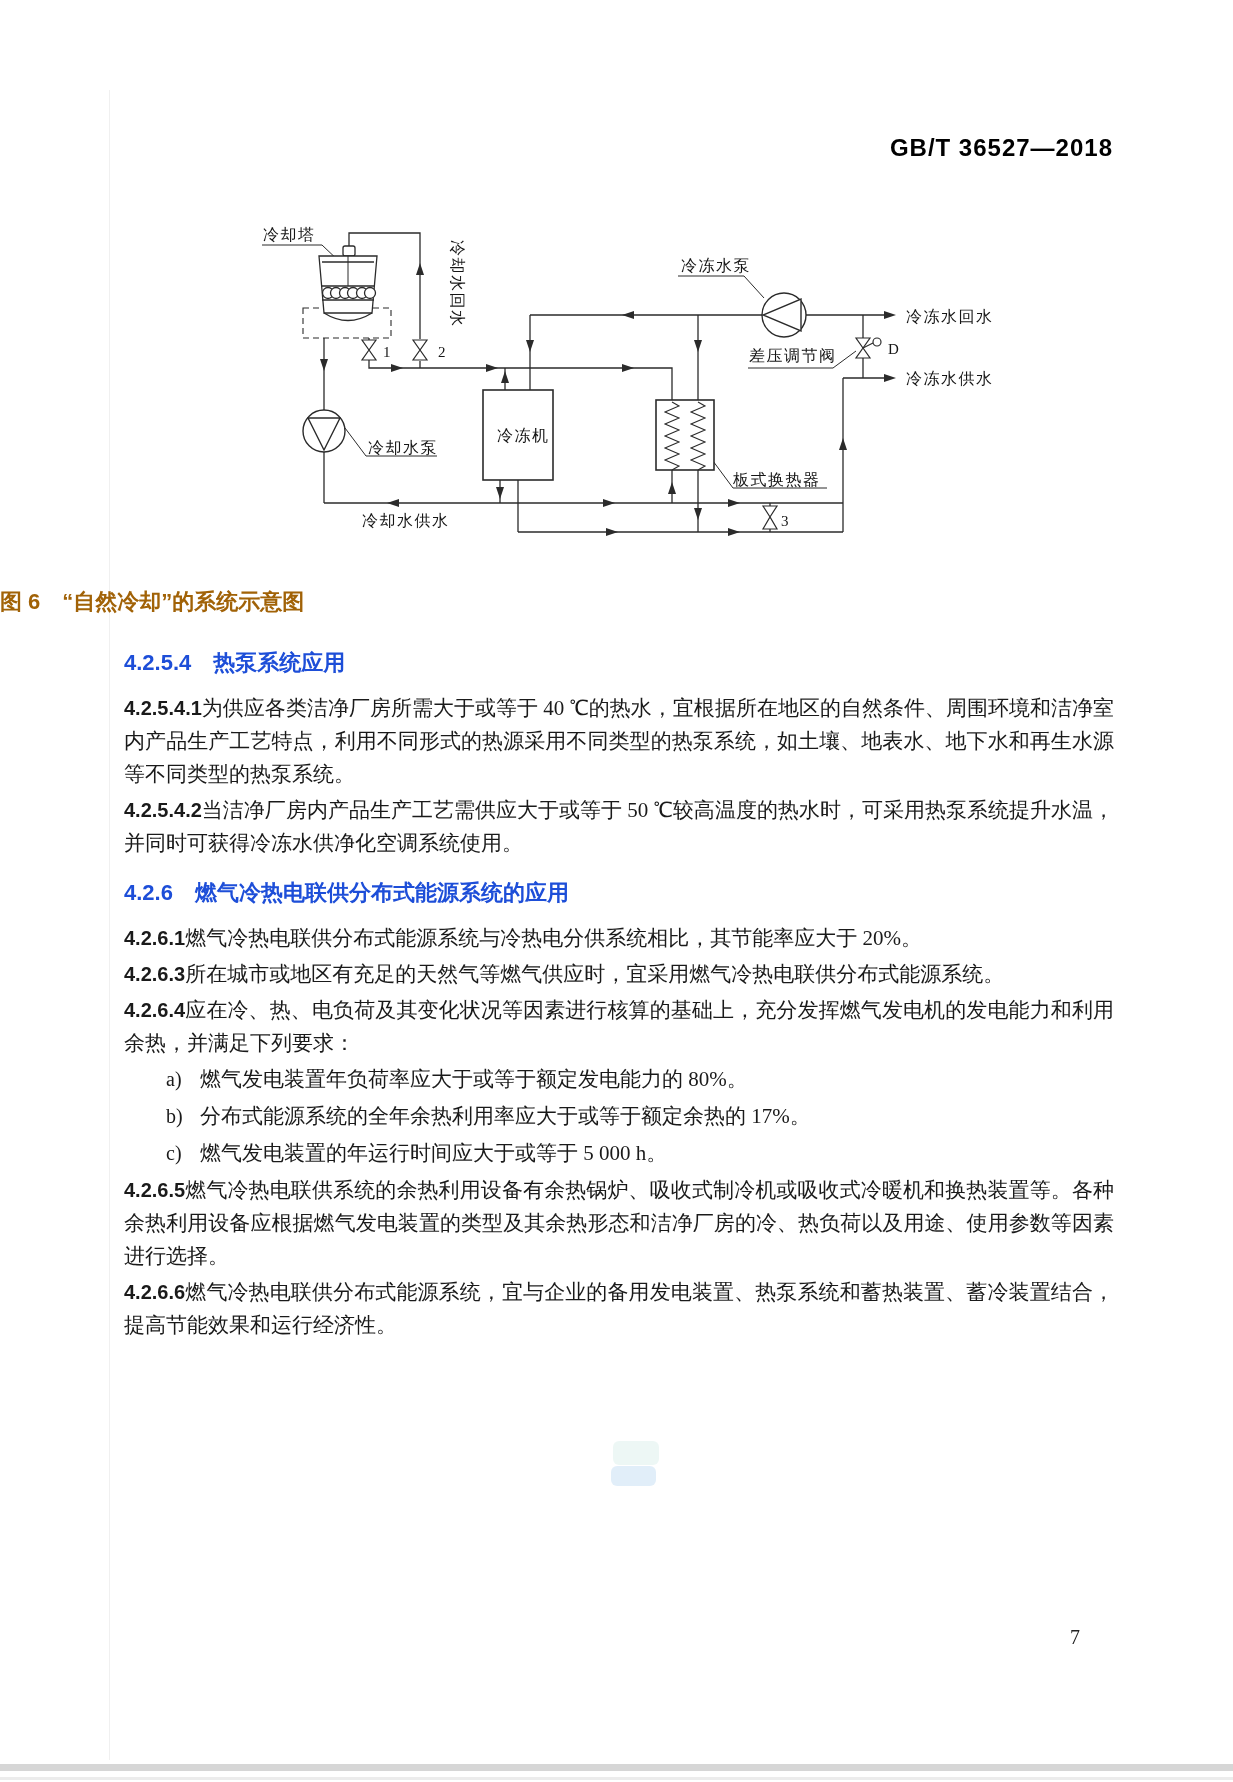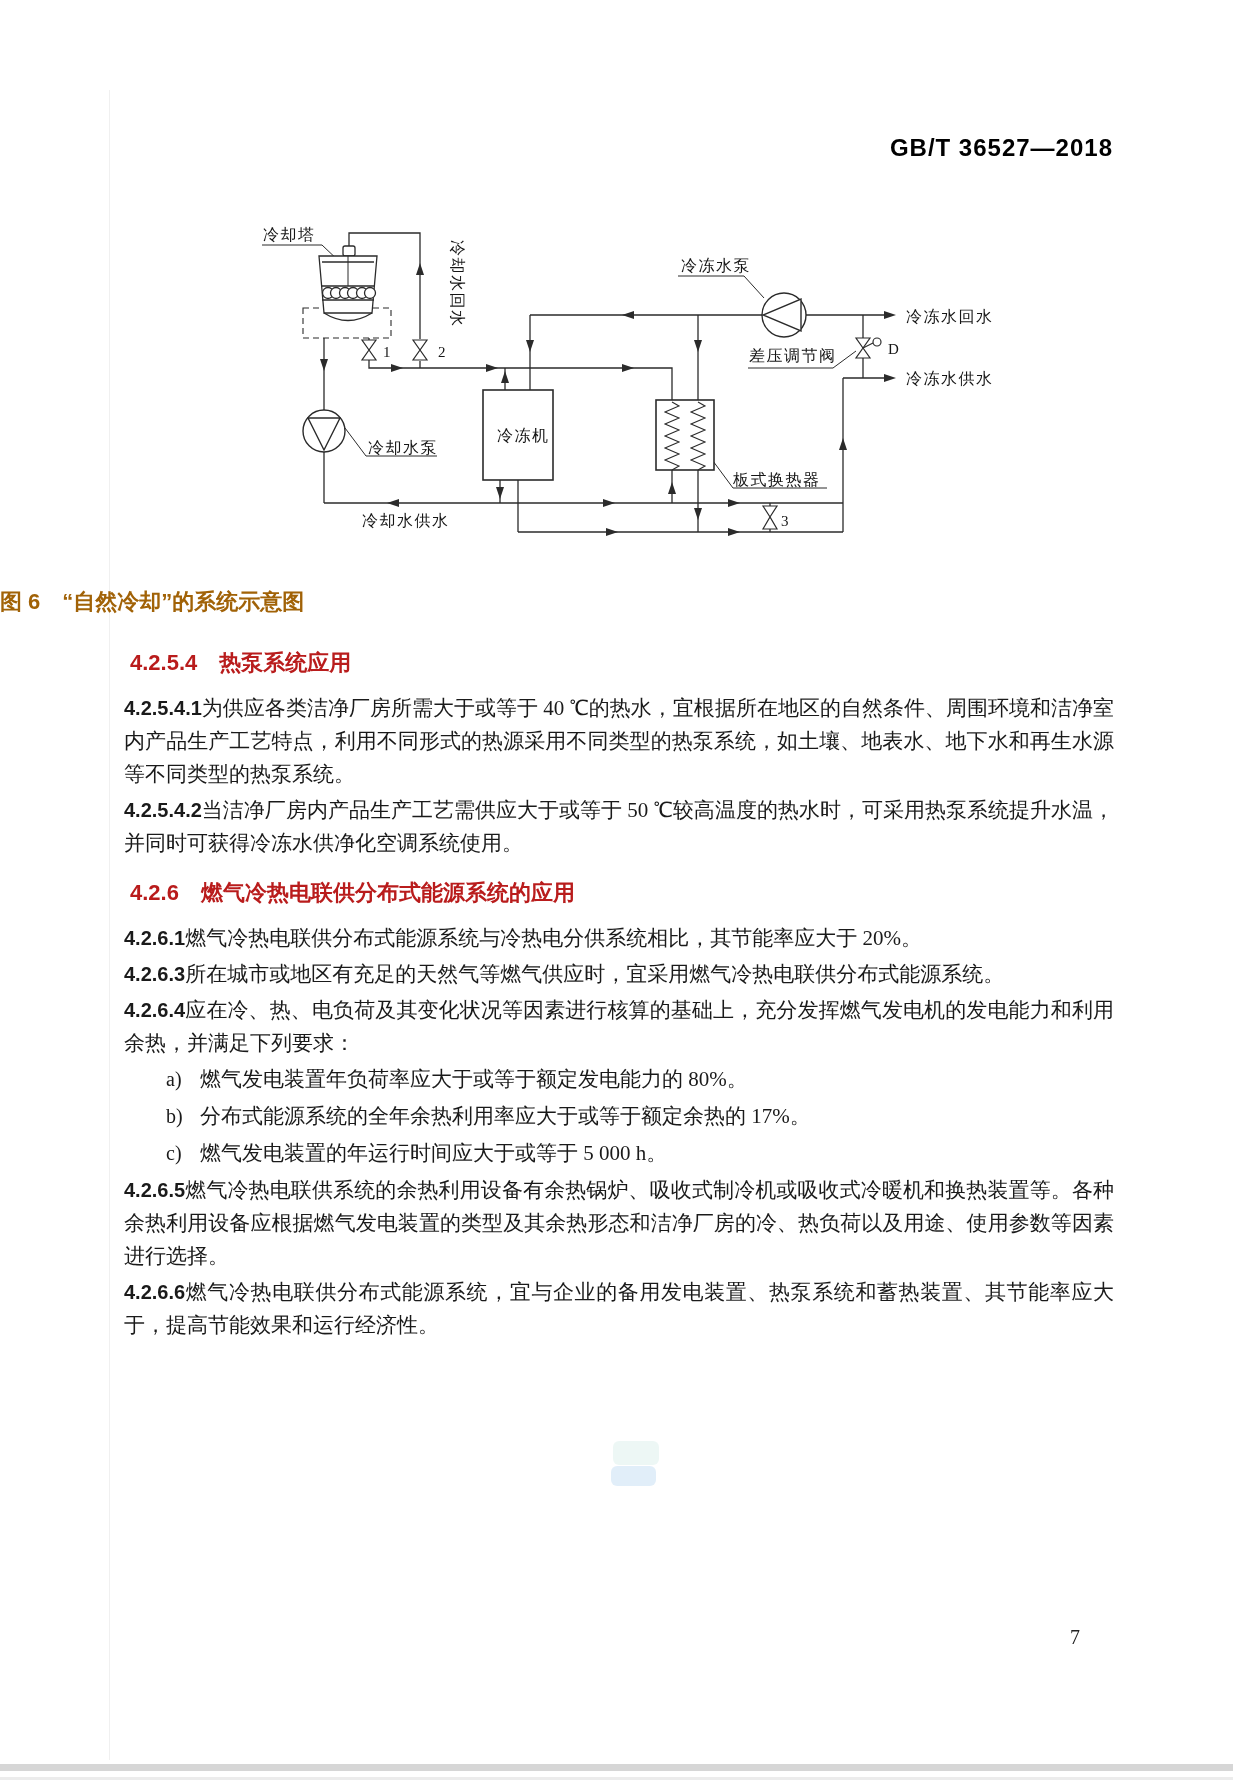--- a/index.html
+++ b/index.html
@@ -17,21 +17,21 @@
   .diagram{position:absolute;left:0;top:0;}
   .diagram text{font-family:"Liberation Serif", serif;font-size:16px;fill:#151515;letter-spacing:1.5px;}
   .diagram text.num-lbl{font-size:15px;letter-spacing:0;}
   .caption{
     position:absolute;top:580px;left:0;width:1233px;text-align:left;
     font-family:"Liberation Sans", sans-serif;font-weight:bold;font-size:22px;color:#a16207;margin-top:7px;
   }
   .content{position:absolute;left:124px;top:650px;width:990px;}
   .heading{
     font-family:"Liberation Sans", sans-serif;font-weight:bold;
-    font-size:22px;line-height:26px;margin:0 0 16px 6px;color:#b91c1c;
+    font-size:22px;line-height:26px;margin:0 0 16px 0;color:#1d4ed8;
   }
   .heading .num{margin-right:22px;font-size:22px;}
   .clause{
     margin:0 0 3px 0;font-size:21px;line-height:33px;text-align:justify;
   }
   .clause + .heading{margin-top:20px;}
   .num{
     font-family:"Liberation Sans", sans-serif;font-weight:bold;
     font-size:20px;white-space:nowrap;
   }
@@ -170,21 +170,21 @@
   <p class="clause"><span class="num">4.2.5.4.1</span><span>为供应各类洁净厂房所需大于或等于 40 ℃的热水，宜根据所在地区的自然条件、周围环境和洁净室内产品生产工艺特点，利用不同形式的热源采用不同类型的热泵系统，如土壤、地表水、地下水和再生水源等不同类型的热泵系统。</span></p>
   <p class="clause"><span class="num">4.2.5.4.2</span><span>当洁净厂房内产品生产工艺需供应大于或等于 50 ℃较高温度的热水时，可采用热泵系统提升水温，并同时可获得冷冻水供净化空调系统使用。</span></p>
   <h3 class="heading"><span class="num">4.2.6</span><span>燃气冷热电联供分布式能源系统的应用</span></h3>
   <p class="clause"><span class="num">4.2.6.1</span><span>燃气冷热电联供分布式能源系统与冷热电分供系统相比，其节能率应大于 20%。</span></p>
   <p class="clause"><span class="num">4.2.6.3</span><span>所在城市或地区有充足的天然气等燃气供应时，宜采用燃气冷热电联供分布式能源系统。</span></p>
   <p class="clause"><span class="num">4.2.6.4</span><span>应在冷、热、电负荷及其变化状况等因素进行核算的基础上，充分发挥燃气发电机的发电能力和利用余热，并满足下列要求：</span></p>
   <p class="list-item"><span class="marker">a)</span><span>燃气发电装置年负荷率应大于或等于额定发电能力的 80%。</span></p>
   <p class="list-item"><span class="marker">b)</span><span>分布式能源系统的全年余热利用率应大于或等于额定余热的 17%。</span></p>
   <p class="list-item"><span class="marker">c)</span><span>燃气发电装置的年运行时间应大于或等于 5 000 h。</span></p>
   <p class="clause"><span class="num">4.2.6.5</span><span>燃气冷热电联供系统的余热利用设备有余热锅炉、吸收式制冷机或吸收式冷暖机和换热装置等。各种余热利用设备应根据燃气发电装置的类型及其余热形态和洁净厂房的冷、热负荷以及用途、使用参数等因素进行选择。</span></p>
-  <p class="clause"><span class="num">4.2.6.6</span><span>燃气冷热电联供分布式能源系统，宜与企业的备用发电装置、热泵系统和蓄热装置、其节能率应大于，提高节能效果和运行经济性。</span></p>
+  <p class="clause"><span class="num">4.2.6.6</span><span>燃气冷热电联供分布式能源系统，宜与企业的备用发电装置、热泵系统和蓄热装置、蓄冷装置结合，提高节能效果和运行经济性。</span></p>
 </div>
 
 <div class="watermark wm1"></div>
 <div class="watermark wm2"></div>
 
 <div class="page-number">7</div>
 
 <div class="strip1"></div>
 <div class="strip2"></div>
 

